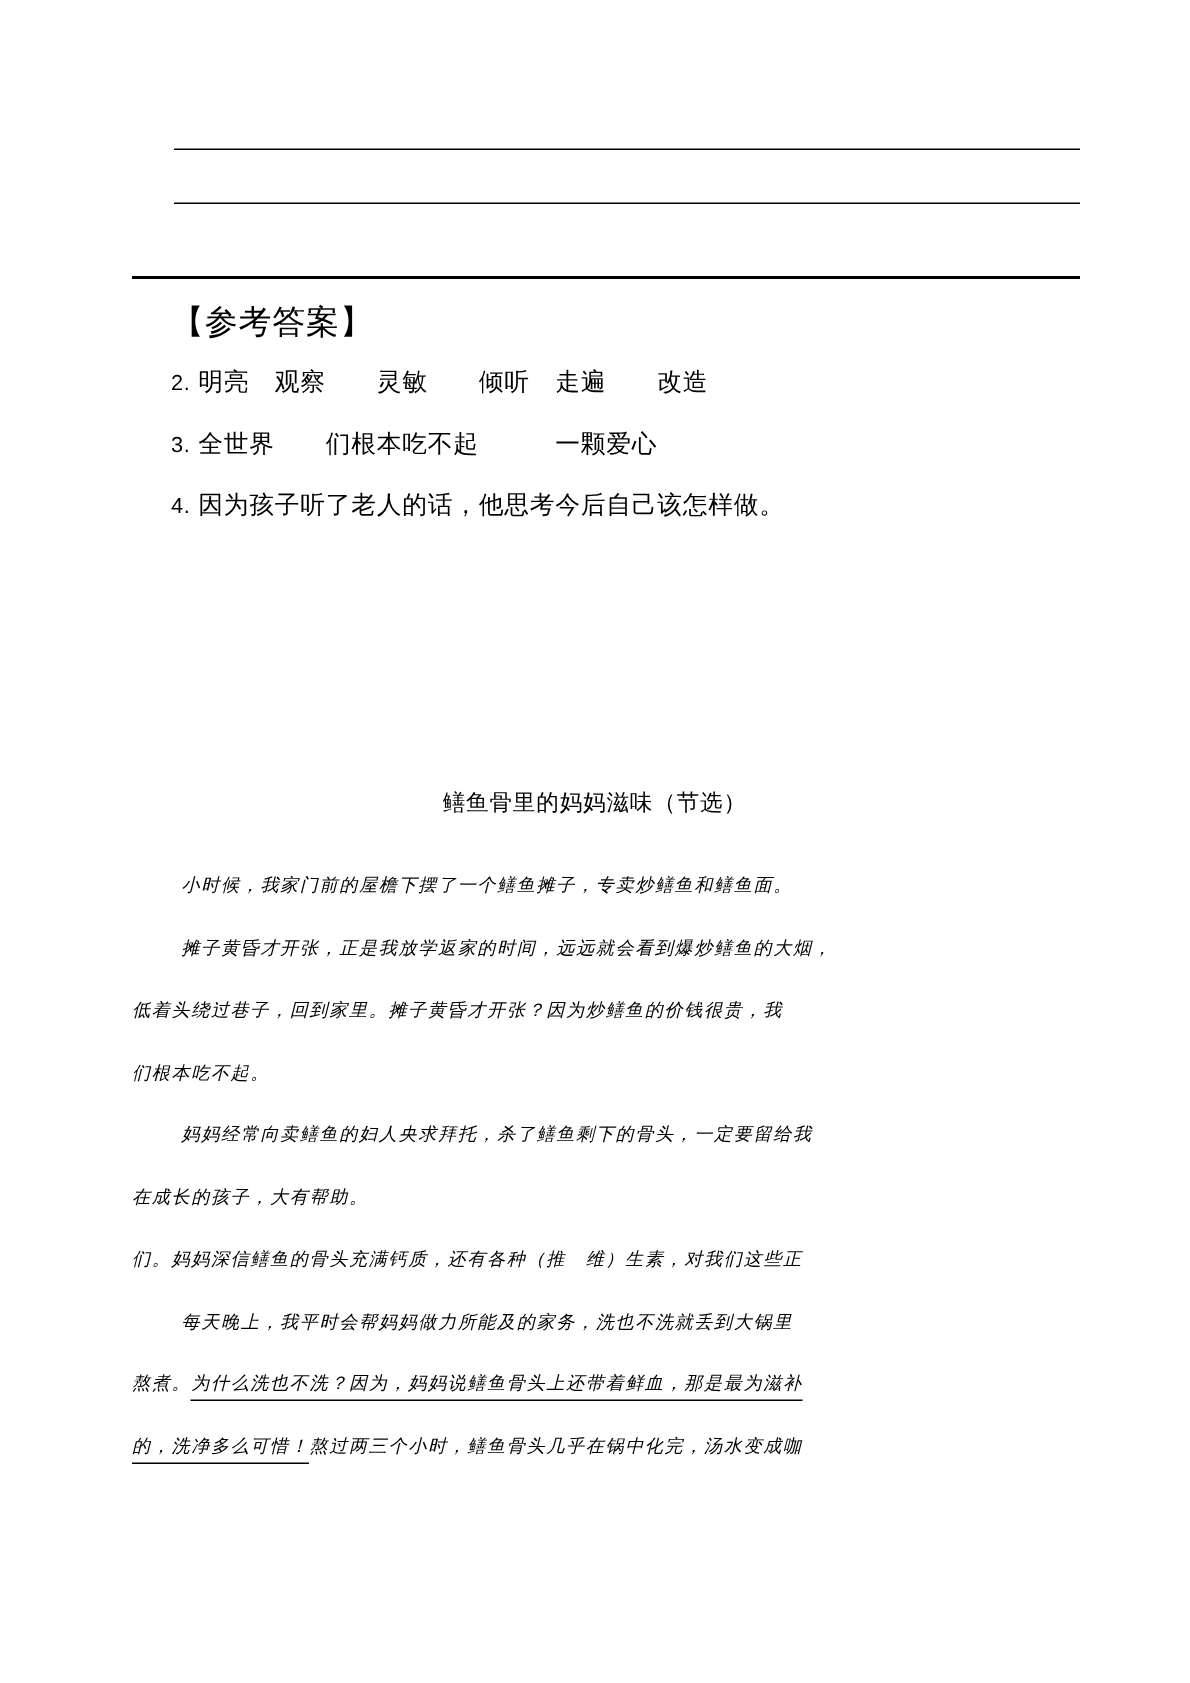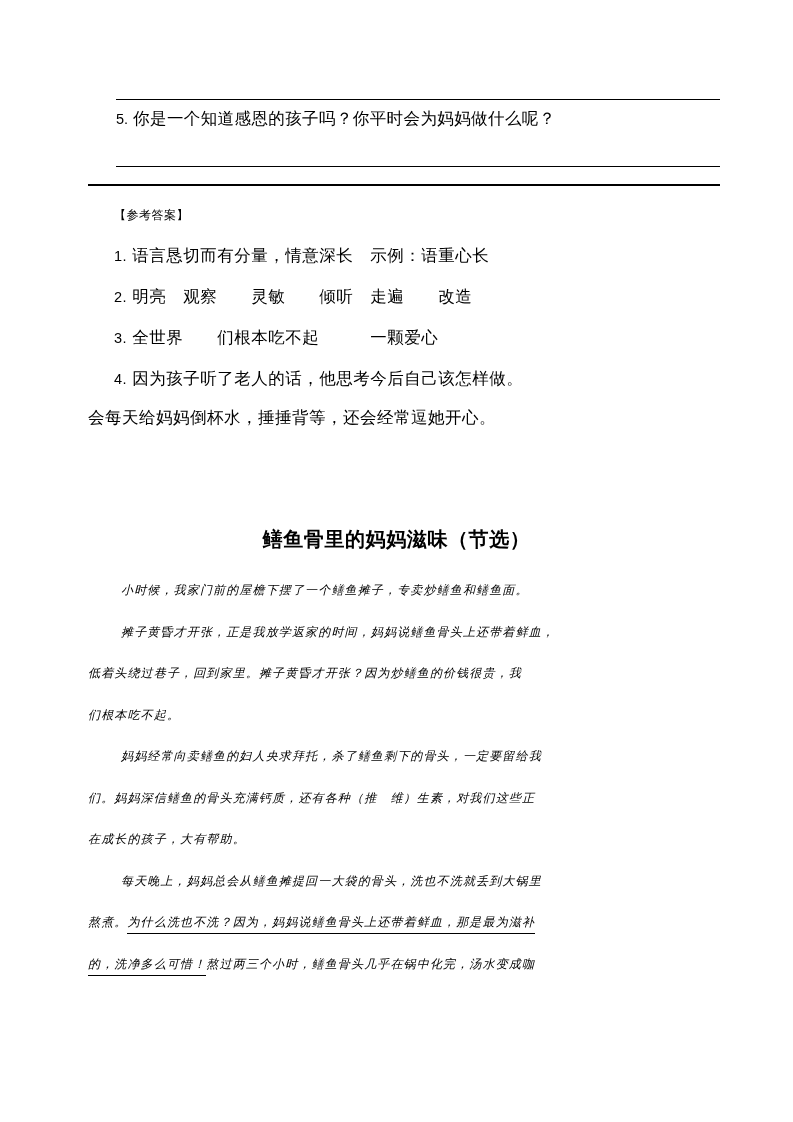--- a/index.html
+++ b/index.html
@@ -65,21 +65,21 @@
   }
 
   
   .answers {
     position: absolute;
     left: 88px;
     top: 196px;
     width: 636px;
   }
   .ans-heading {
-    font-size: 12px;
+    font-size: 22px;
     line-height: 22px;
     letter-spacing: 0.5px;
     margin-left: 26px;
     margin-top: 8px;
   }
   .ans-line {
     font-size: 16.5px;
     line-height: 22px;
     letter-spacing: 0.5px;
     margin-left: 26px;
@@ -94,22 +94,22 @@
     font-size: 14.5px;
   }
 
   
   .passage-title {
     position: absolute;
     top: 526px;
     left: 0;
     width: 793px;
     text-align: center;
-    font-size: 20px;
-    font-weight: bold;
+    font-size: 15px;
+    font-weight: normal;
     letter-spacing: 0.6px;
     font-family: "Liberation Serif", "DejaVu Serif", serif;
   }
 
   .passage {
     position: absolute;
     left: 88px;
     top: 570px;
     width: 640px;
     font-family: "Liberation Serif", "DejaVu Serif", serif;
@@ -130,64 +130,55 @@
     padding-bottom: 4px;
   }
 </style>
 </head>
 <body>
 
 <div class="page">
 
   <div class="q-block">
     <div class="rule r1"></div>
-    <div class="q-text">
-      <span class="q-num">5.</span>
-      <span>你是一个知道感恩的孩子吗？你平时会为妈妈做什么呢？</span>
-    </div>
     <div class="rule r2"></div>
   </div>
 
   <div class="divider"></div>
 
   <div class="answers">
     <div class="ans-heading">【参考答案】</div>
 
-    <div class="ans-line">
-      <span class="num">1.</span>
-      <span>语言恳切而有分量，情意深长　示例：语重心长</span>
-    </div>
 
     <div class="ans-line">
       <span class="num">2.</span>
       <span>明亮　观察　　灵敏　　倾听　走遍　　改造</span>
     </div>
 
     <div class="ans-line">
       <span class="num">3.</span>
       <span>全世界　　们根本吃不起　　　一颗爱心</span>
     </div>
 
     <div class="ans-line">
       <span class="num">4.</span>
       <span>因为孩子听了老人的话，他思考今后自己该怎样做。</span>
     </div>
 
 
-    <div class="ans-line wrap-cont">会每天给妈妈倒杯水，捶捶背等，还会经常逗她开心。</div>
   </div>
 
   <div class="passage-title">鳝鱼骨里的妈妈滋味（节选）</div>
 
   <div class="passage" id="passage-body">
       <div class="p-line indent"><span>小时候，我家门前的屋檐下摆了一个鳝鱼摊子，专卖炒鳝鱼和鳝鱼面。</span></div>
-      <div class="p-line indent"><span>摊子黄昏才开张，正是我放学返家的时间，妈妈说鳝鱼骨头上还带着鲜血，</span></div>
+      <div class="p-line indent"><span>摊子黄昏才开张，正是我放学返家的时间，远远就会看到爆炒鳝鱼的大烟，</span></div>
       <div class="p-line"><span>低着头绕过巷子，回到家里。摊子黄昏才开张？因为炒鳝鱼的价钱很贵，我</span></div>
       <div class="p-line"><span>们根本吃不起。</span></div>
       <div class="p-line indent"><span>妈妈经常向卖鳝鱼的妇人央求拜托，杀了鳝鱼剩下的骨头，一定要留给我</span></div>
+      <div class="p-line"><span>在成长的孩子，大有帮助。</span></div>
       <div class="p-line"><span>们。妈妈深信鳝鱼的骨头充满钙质，还有各种（推　维）生素，对我们这些正</span></div>
-      <div class="p-line"><span>在成长的孩子，大有帮助。</span></div>
-      <div class="p-line indent"><span>每天晚上，妈妈总会从鳝鱼摊提回一大袋的骨头，洗也不洗就丢到大锅里</span></div>
+      <div class="p-line indent"><span>每天晚上，我平时会帮妈妈做力所能及的家务，洗也不洗就丢到大锅里</span></div>
       <div class="p-line"><span>熬煮。</span><span class="u">为什么洗也不洗？因为，妈妈说鳝鱼骨头上还带着鲜血，那是最为滋补</span></div>
       <div class="p-line"><span class="u">的，洗净多么可惜！</span><span>熬过两三个小时，鳝鱼骨头几乎在锅中化完，汤水变成咖</span></div>
     </div>
 
 </div>
 
 </body></html>

